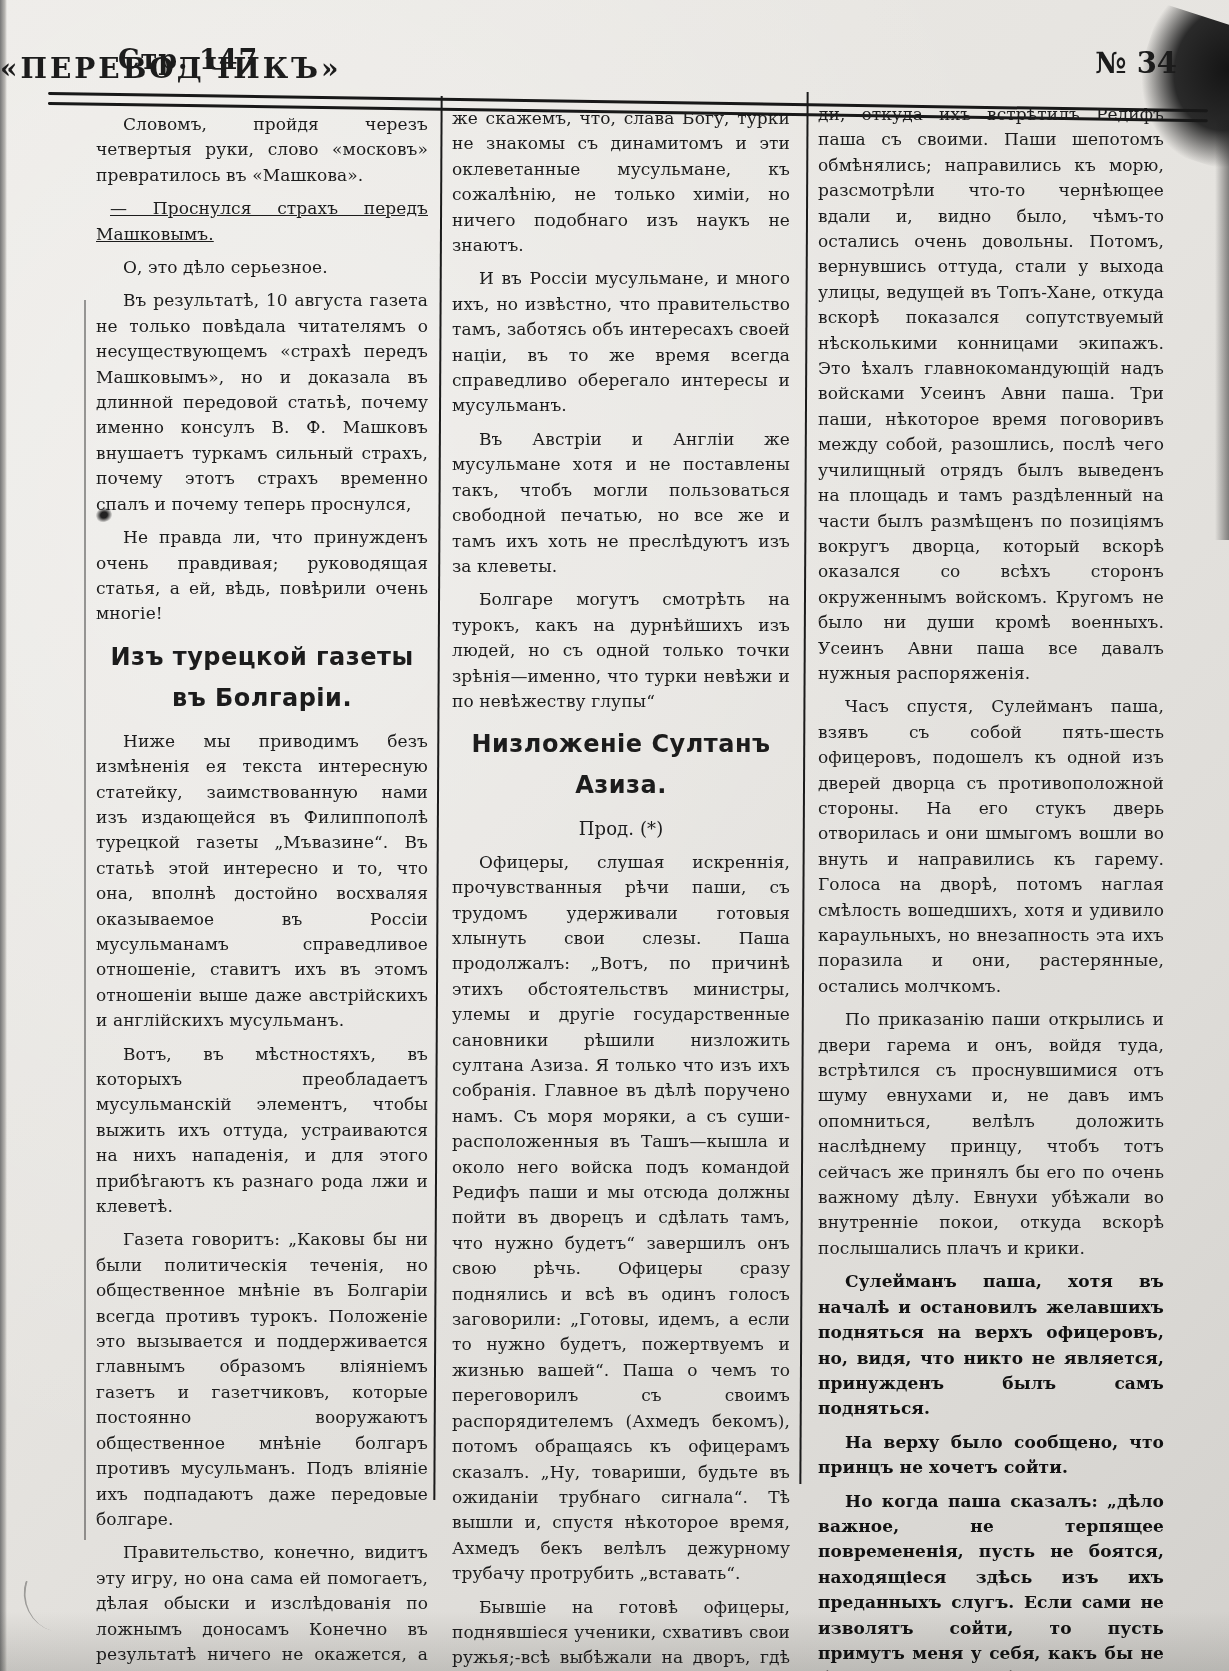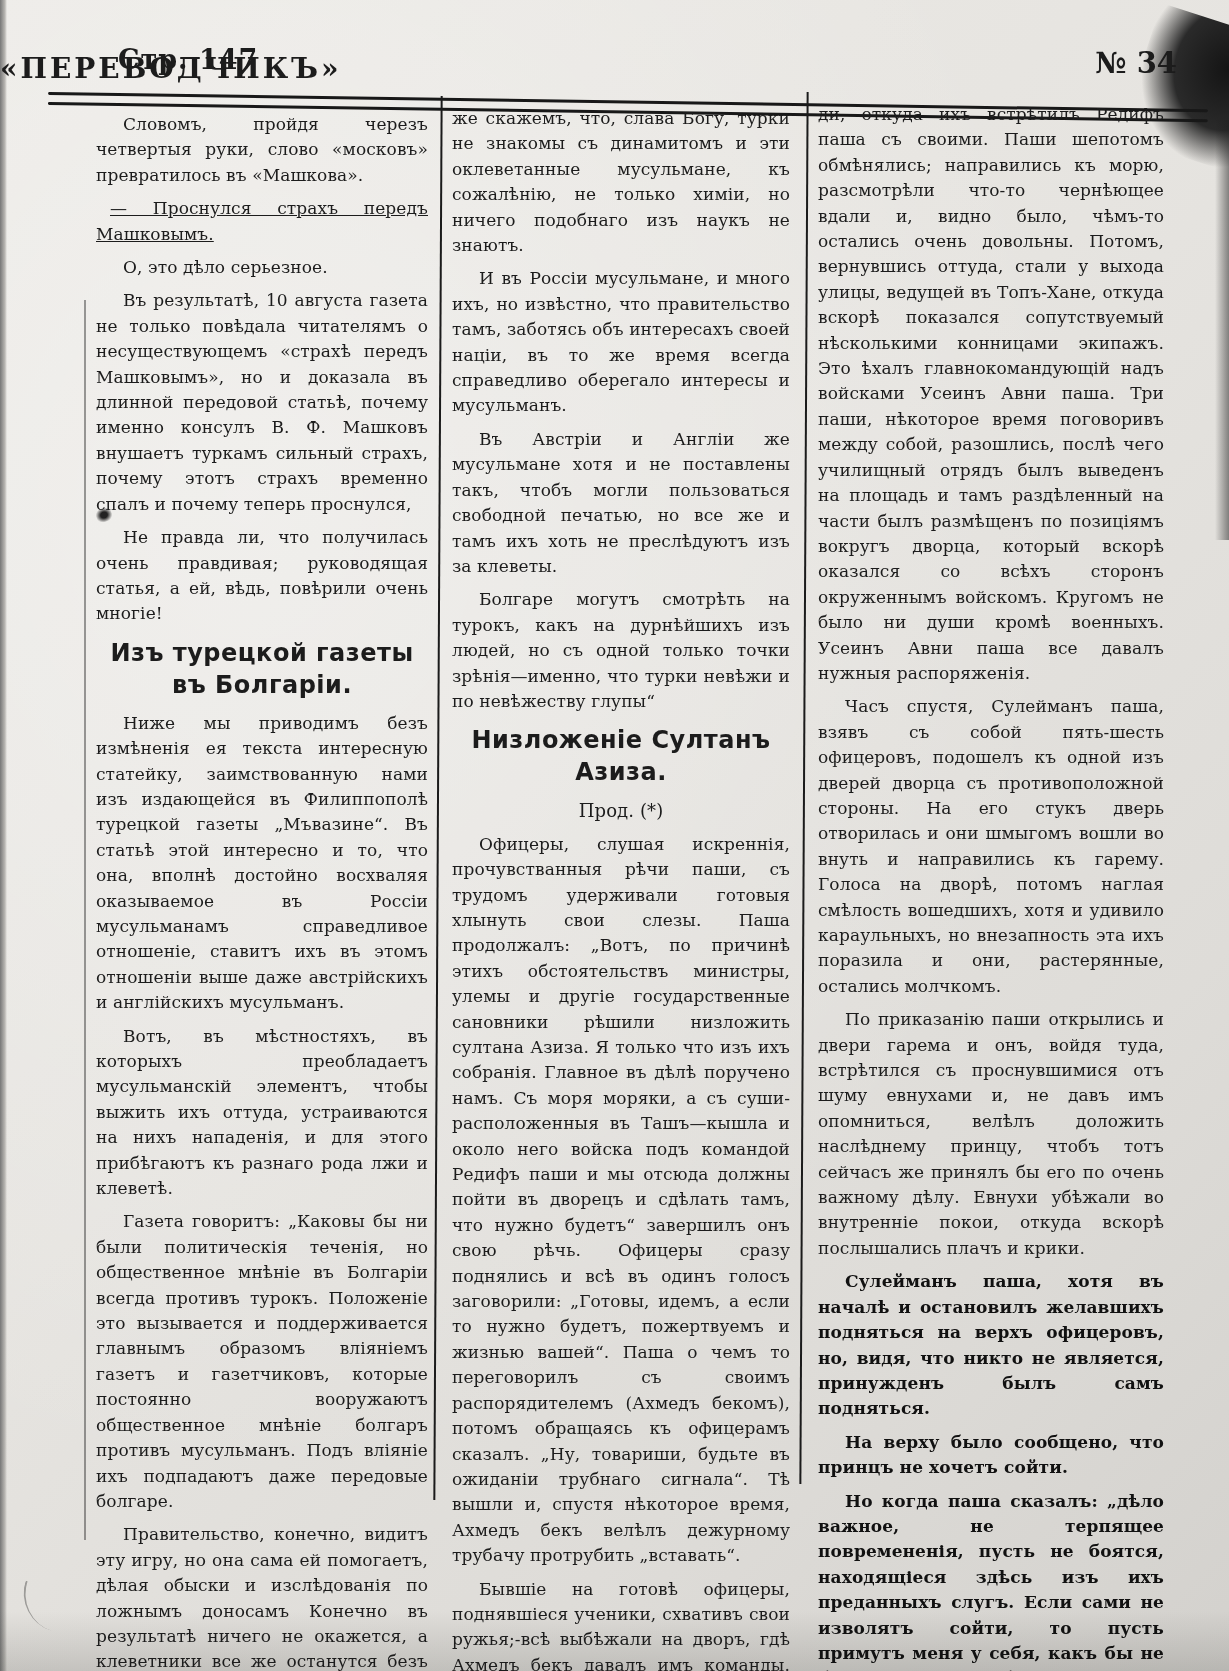--- a/index.html
+++ b/index.html
@@ -42,21 +42,21 @@
   .col1{left:96px;top:112px;width:332px;height:1395px;}
   .col2{left:452px;top:106px;width:338px;height:1400px;}
   .col3{left:818px;top:102px;width:346px;height:1420px;}
 
   .para{margin:0 0 8px 0;text-indent:27px;}
   .para.noindent{text-indent:0;}
   .para.bold{font-weight:bold;color:#111;}
   .para.dialog{text-indent:14px;text-decoration:underline;}
   h2.article-heading{
     font-family:"DejaVu Sans",sans-serif;
-    font-weight:bold;font-size:24px;line-height:32px;
+    font-weight:bold;font-size:24px;line-height:41px;
     text-align:center;margin:10px 0 10px;letter-spacing:.5px;
   }
   .subhead{text-align:center;text-indent:0;margin:0 0 8px 0;font-size:18px;}
 </style>
 </head>
 <body>
 
 <div class="page">
 
   <div class="edge-left"></div>
@@ -78,21 +78,21 @@
   </div>
 
   <div class="vrule v1"></div>
   <div class="vrule v2"></div>
 
   <div class="col col1" id="col0">
       <p class="para">Словомъ, пройдя черезъ четвертыя руки, слово «московъ» превратилось въ «Машкова».</p>
       <p class="para dialog">— Проснулся страхъ передъ Машковымъ.</p>
       <p class="para">О, это дѣло серьезное.</p>
       <p class="para">Въ результатѣ, 10 августа газета не только повѣдала читателямъ о несуществующемъ «страхѣ передъ Машковымъ», но и доказала въ длинной передовой статьѣ, почему именно консулъ В. Ф. Машковъ внушаетъ туркамъ сильный страхъ, почему этотъ страхъ временно спалъ и почему теперь проснулся,</p>
-      <p class="para">Не правда ли, что получилась очень правдивая; руководящая статья, а ей, вѣдь, повѣрили очень многіе!</p>
+      <p class="para">Не правда ли, что принужденъ очень правдивая; руководящая статья, а ей, вѣдь, повѣрили очень многіе!</p>
       <h2 class="article-heading">Изъ турецкой газеты въ Болгаріи.</h2>
       <p class="para">Ниже мы приводимъ безъ измѣненія ея текста интересную статейку, заимствованную нами изъ издающейся въ Филиппополѣ турецкой газеты „Мъвазине“. Въ статьѣ этой интересно и то, что она, вполнѣ достойно восхваляя оказываемое въ Россіи мусульманамъ справедливое отношеніе, ставитъ ихъ въ этомъ отношеніи выше даже австрійскихъ и англійскихъ мусульманъ.</p>
       <p class="para">Вотъ, въ мѣстностяхъ, въ которыхъ преобладаетъ мусульманскій элементъ, чтобы выжить ихъ оттуда, устраиваются на нихъ нападенія, и для этого прибѣгаютъ къ разнаго рода лжи и клеветѣ.</p>
       <p class="para">Газета говоритъ: „Каковы бы ни были политическія теченія, но общественное мнѣніе въ Болгаріи всегда противъ турокъ. Положеніе это вызывается и поддерживается главнымъ образомъ вліяніемъ газетъ и газетчиковъ, которые постоянно вооружаютъ общественное мнѣніе болгаръ противъ мусульманъ. Подъ вліяніе ихъ подпадаютъ даже передовые болгаре.</p>
       <p class="para">Правительство, конечно, видитъ эту игру, но она сама ей помогаетъ, дѣлая обыски и изслѣдованія по ложнымъ доносамъ Конечно въ результатѣ ничего не окажется, а клеветники все же останутся безъ наказанія.</p>
     </div>
   <div class="col col2" id="col1">
       <p class="para noindent">же скажемъ, что, слава Богу, турки не знакомы съ динамитомъ и эти оклеветанные мусульмане, къ сожалѣнію, не только химіи, но ничего подобнаго изъ наукъ не знаютъ.</p>
       <p class="para">И въ Россіи мусульмане, и много ихъ, но извѣстно, что правительство тамъ, заботясь объ интересахъ своей націи, въ то же время всегда справедливо оберегало интересы и мусульманъ.</p>
       <p class="para">Въ Австріи и Англіи же мусульмане хотя и не поставлены такъ, чтобъ могли пользоваться свободной печатью, но все же и тамъ ихъ хоть не преслѣдуютъ изъ за клеветы.</p>

